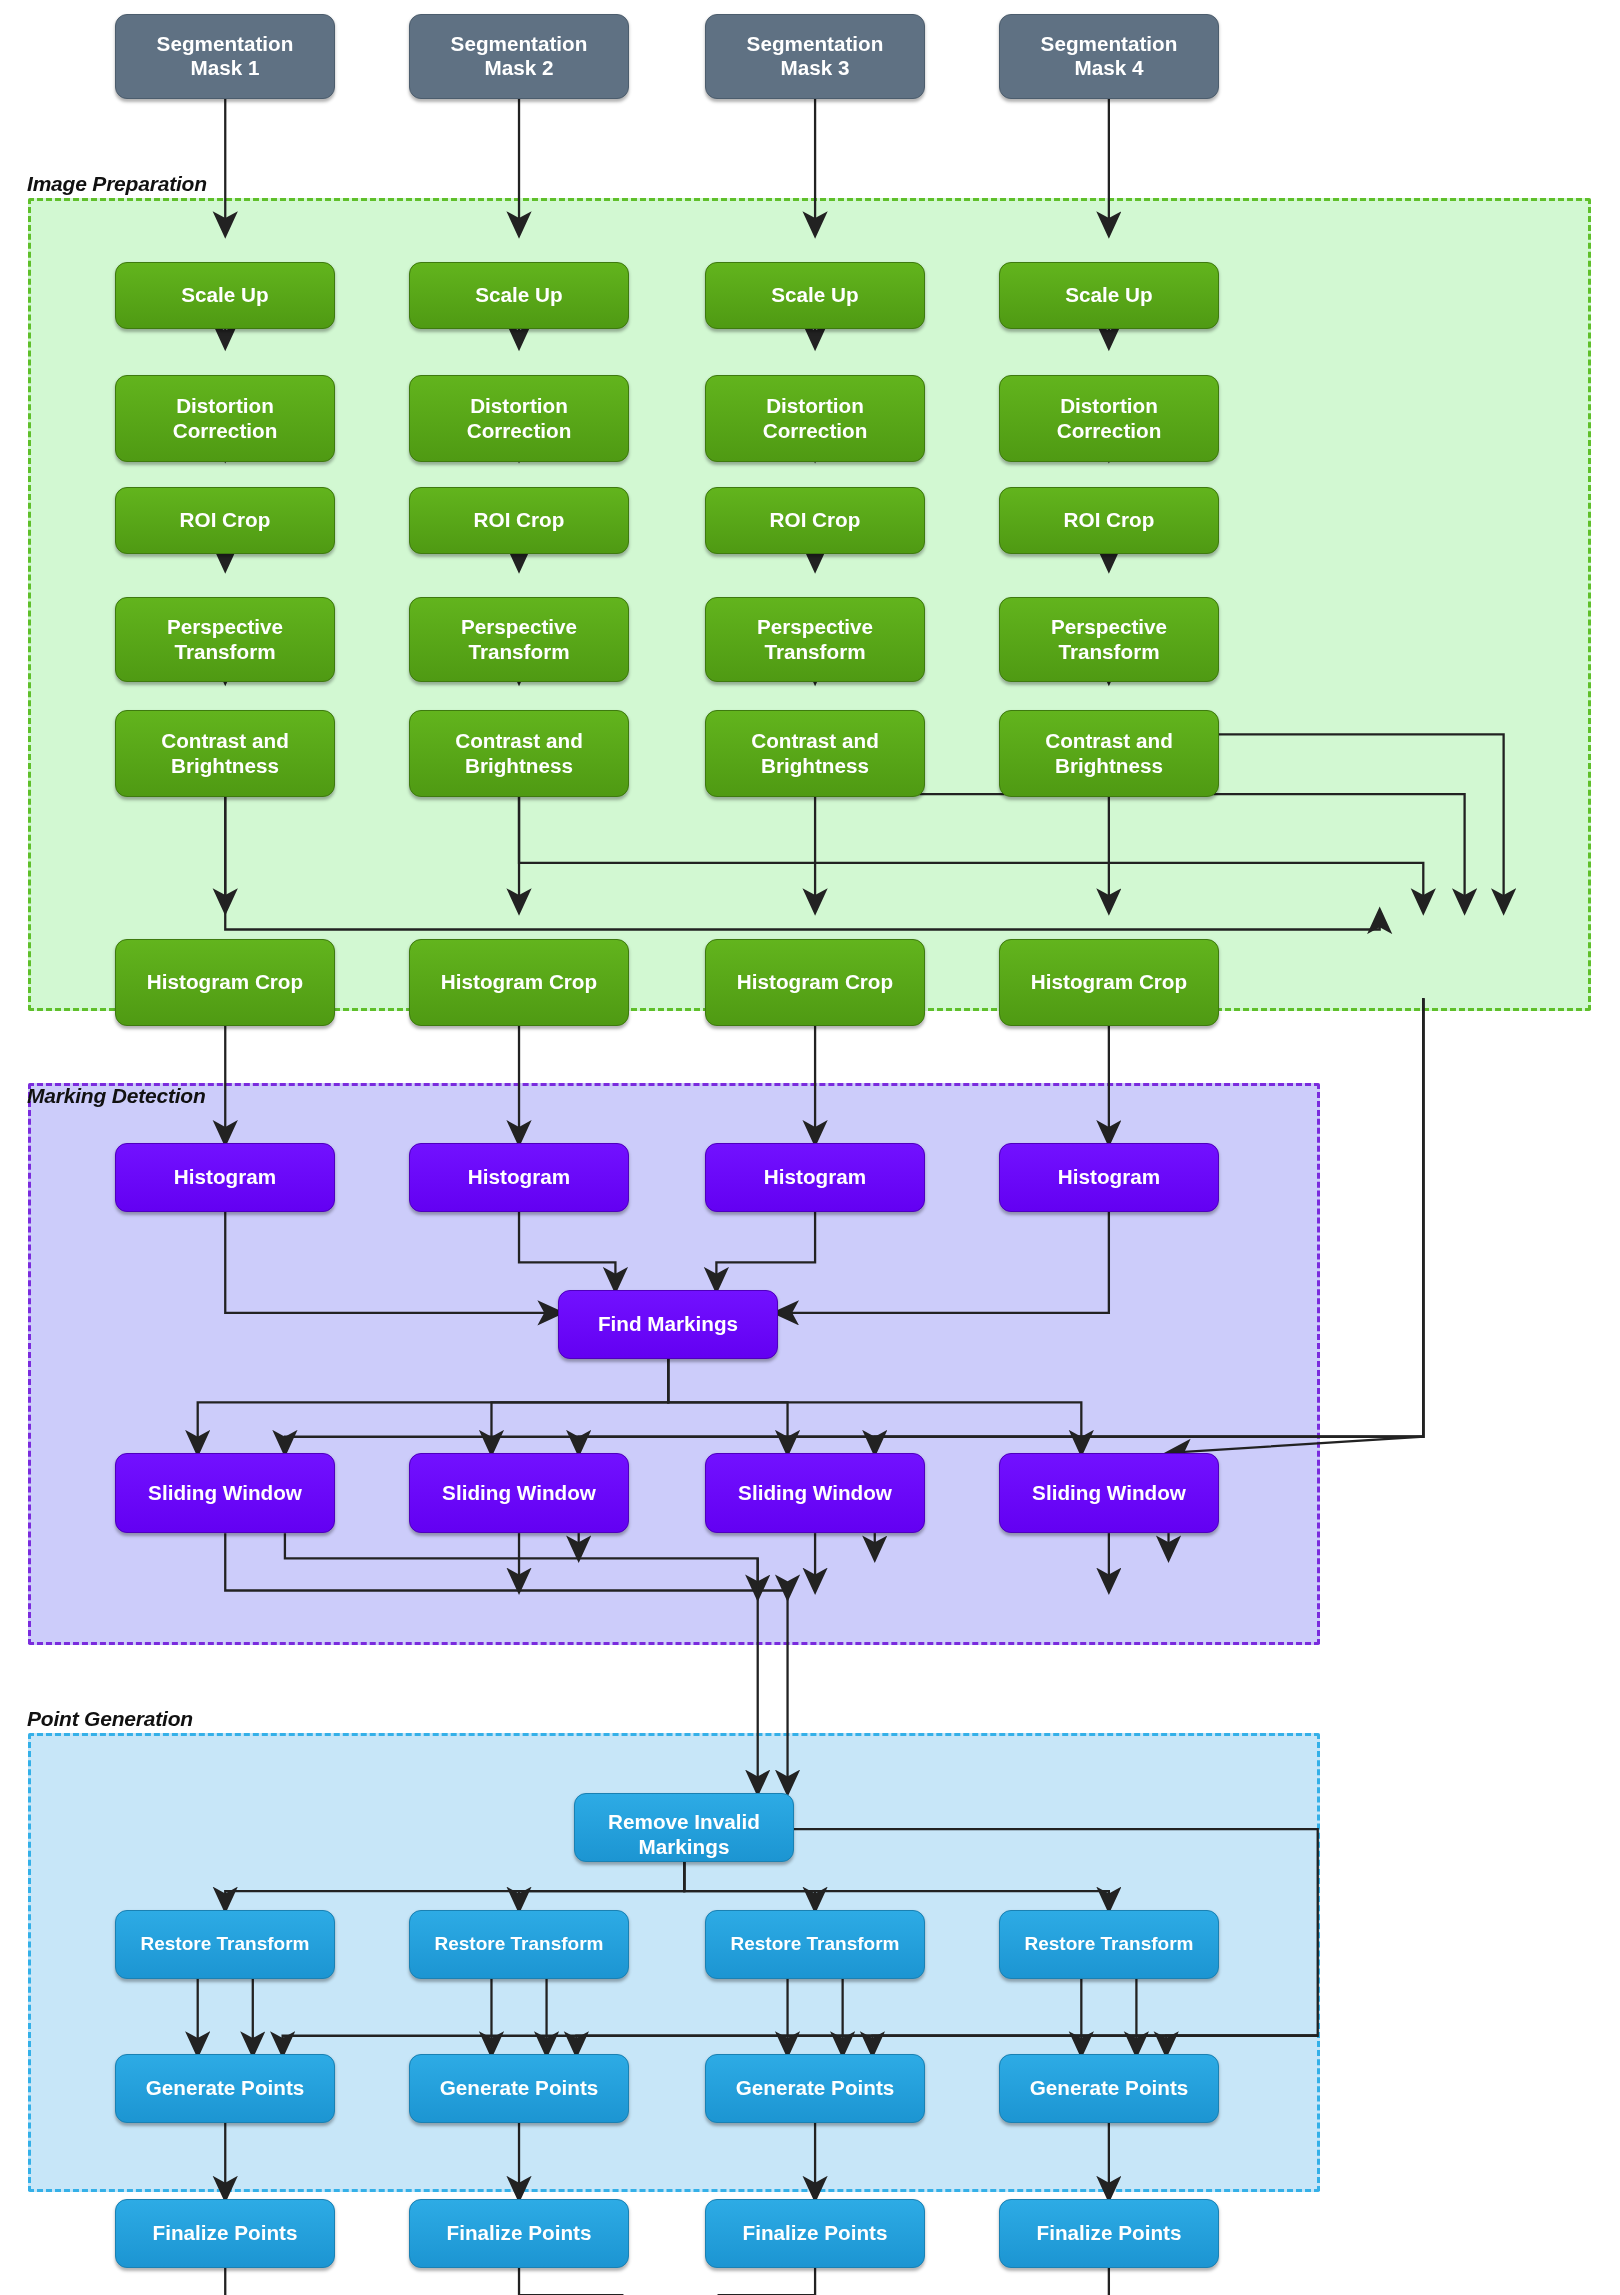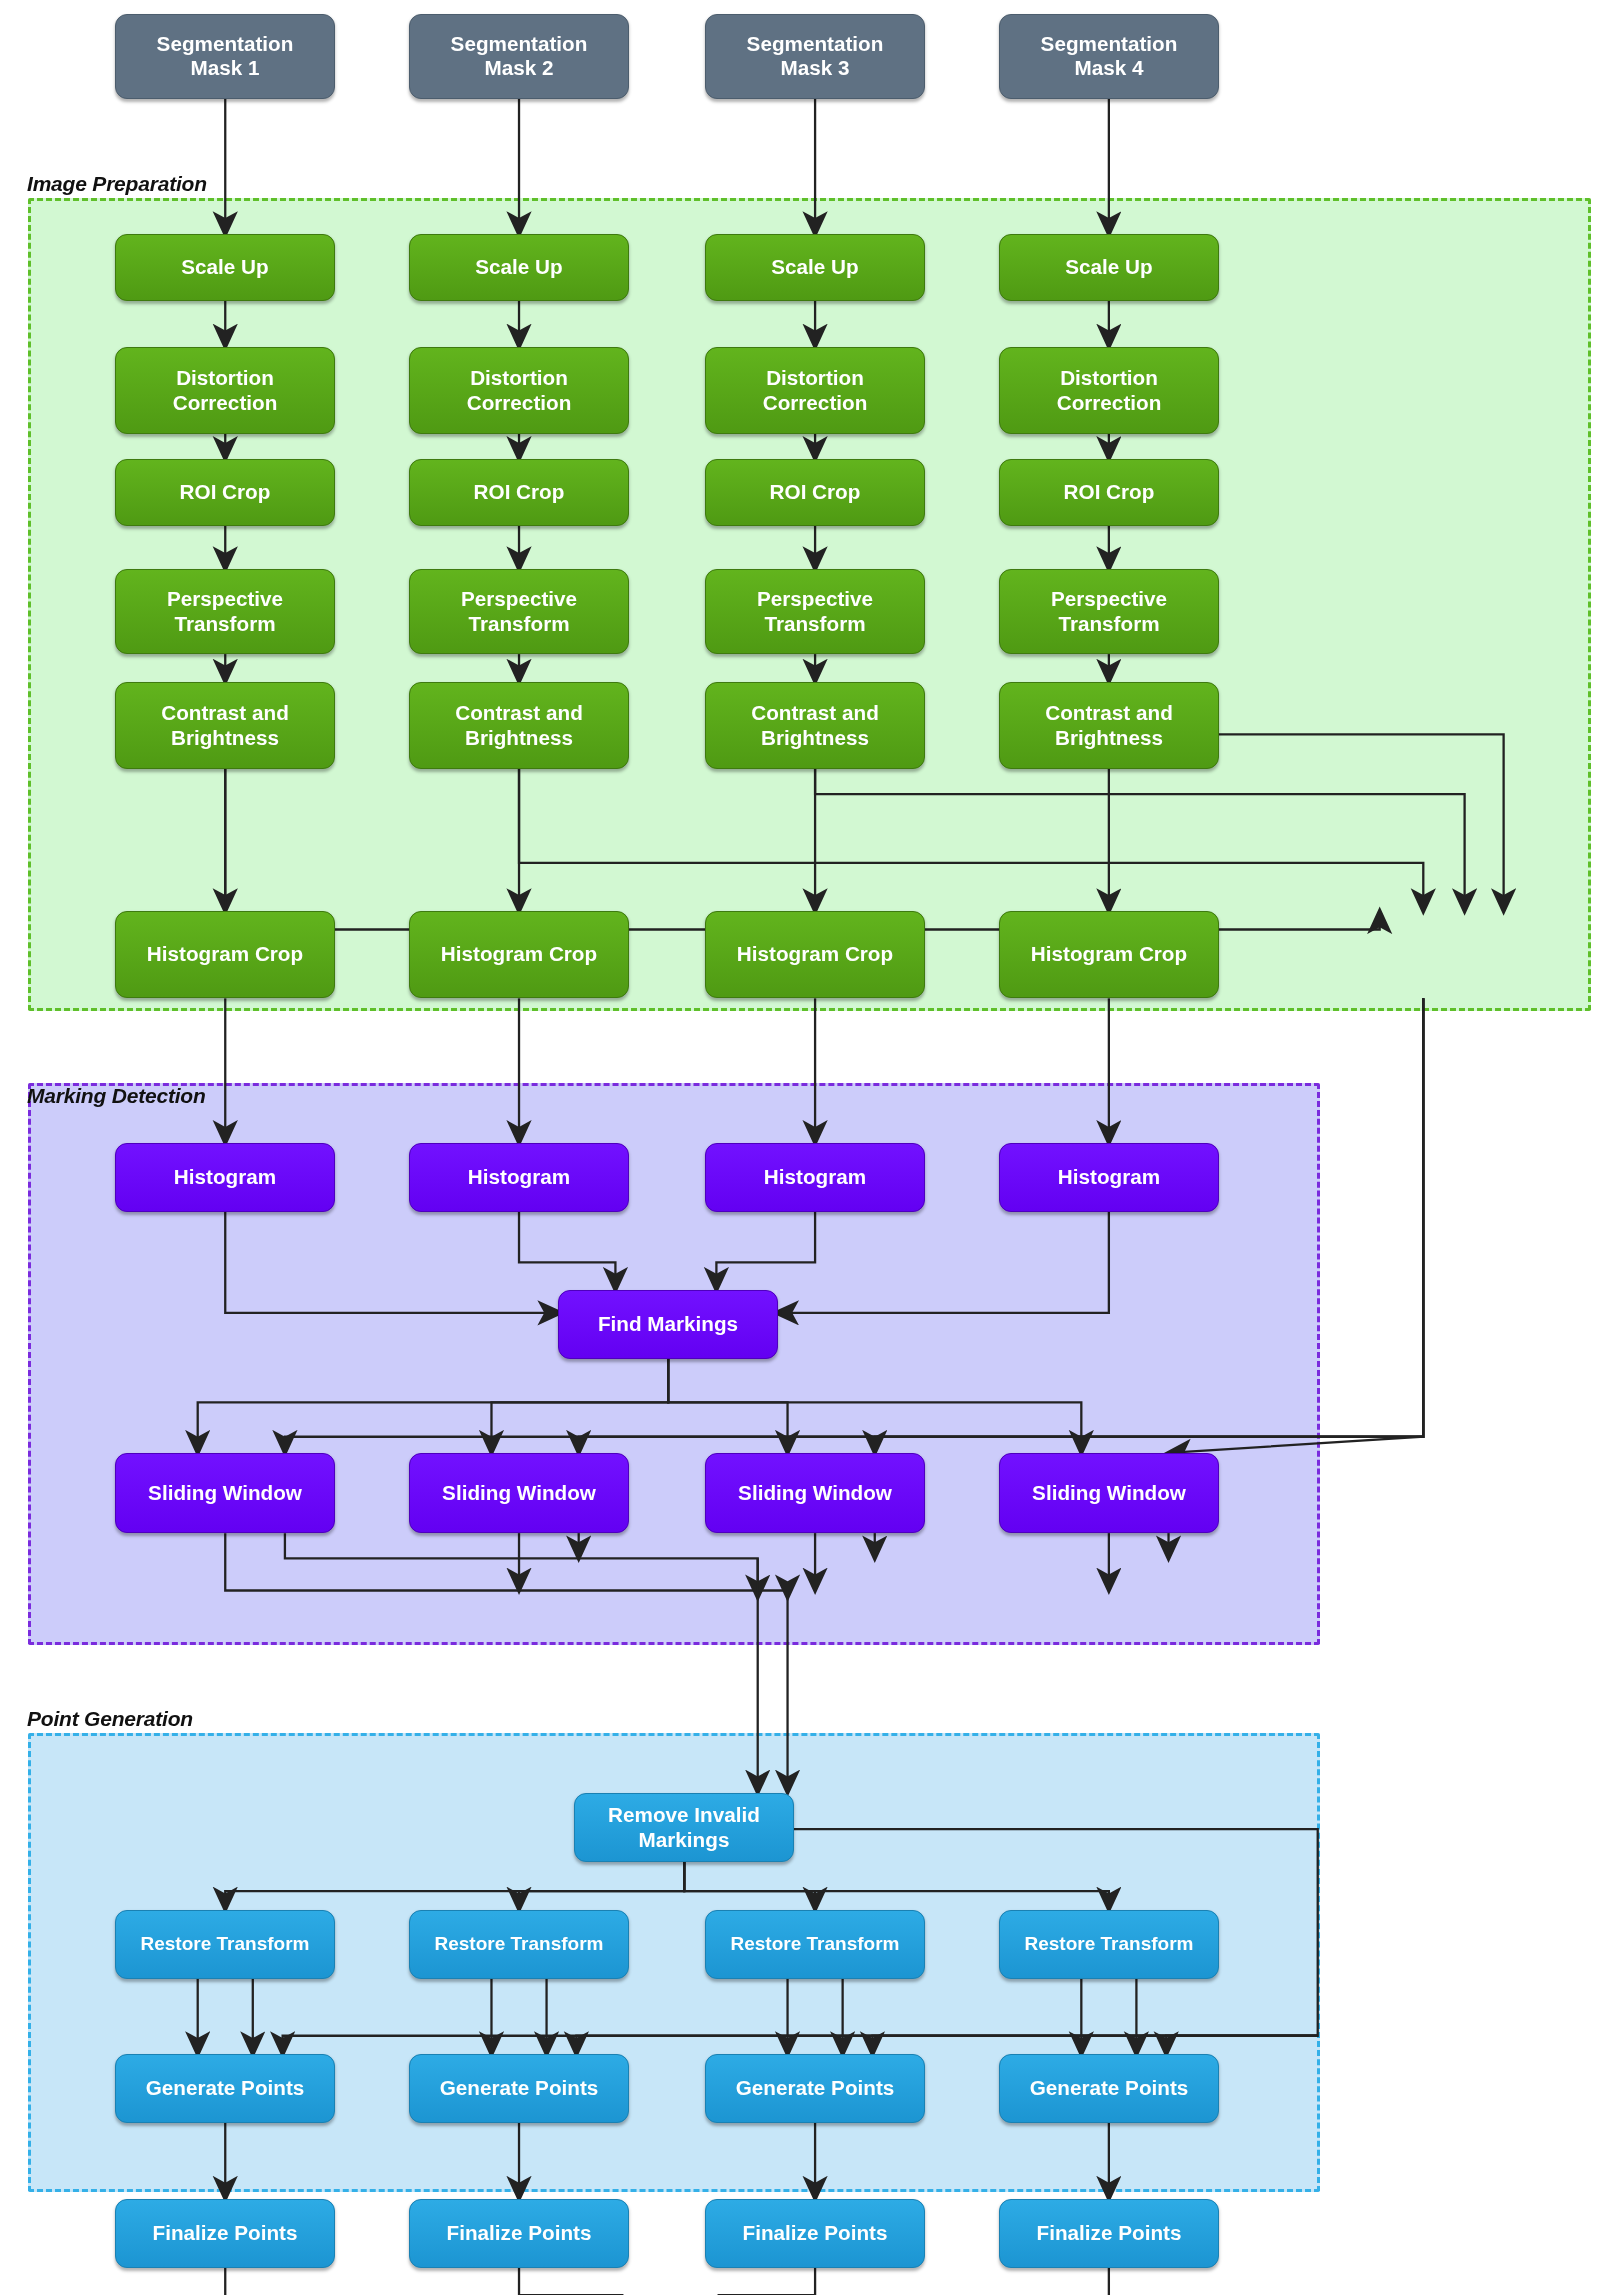--- a/index.html
+++ b/index.html
@@ -11,21 +11,21 @@
   .group-label{position:absolute;font-size:21px;font-weight:700;color:#111111;white-space:nowrap;letter-spacing:-0.2px;font-style:italic;}
 
   .node{position:absolute;box-sizing:border-box;display:flex;align-items:center;justify-content:center;
         text-align:center;color:#ffffff;font-weight:700;font-size:20.7px;line-height:1.18;
         border-radius:12px;border:1.4px solid rgba(0,0,0,.55);
         box-shadow:0 2.3px 3.2px rgba(0,0,0,.30);padding:1.8px 3.7px;}
   .node span{display:block;}
 
   .n-gray{background:#5f7183;border-color:#4c5d6d;}
   .n-green{background:#58a618;border-color:#3e7a0f;
-           background-image:linear-gradient(#62b41d,#4f9a13);}
+           background-image:linear-gradient(#62b41d,#4f9a13);margin-top:28px;}
   .n-purple{background:#6a00ff;border-color:#4e00bd;
            background-image:linear-gradient(#7211ff,#6300f2);}
   .n-blue{background:#23a0dc;border-color:#1a81b3;
            background-image:linear-gradient(#2dabe5,#1c95d2);}
 </style>
 </head>
 <body>
 
 <div id="canvas">
 
@@ -307,21 +307,21 @@
   <div class="node n-purple" style="left:409px;top:1453px;width:220px;height:80px;">
     <span>Sliding Window</span>
     </div>
   <div class="node n-purple" style="left:705px;top:1453px;width:220px;height:80px;">
     <span>Sliding Window</span>
     </div>
   <div class="node n-purple" style="left:999px;top:1453px;width:220px;height:80px;">
     <span>Sliding Window</span>
     </div>
 
-  <div class="node n-blue" style="left:574px;top:1793px;width:220px;height:69px;">
+  <div class="node n-blue" style="left:574px;top:1793px;width:220px;height:69px;align-items:flex-end;">
     <div>
         <span>Remove Invalid</span>
          <span>Markings</span>
       </div>
     </div>
 
   <div class="node n-blue" style="left:115px;top:1910px;width:220px;height:69px;font-size:19px;">
     <span>Restore Transform</span>
     </div>
   <div class="node n-blue" style="left:409px;top:1910px;width:220px;height:69px;font-size:19px;">

